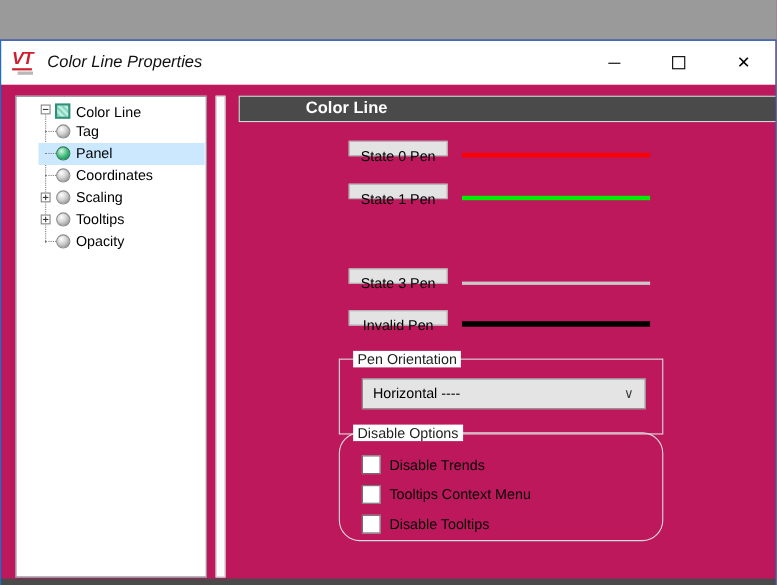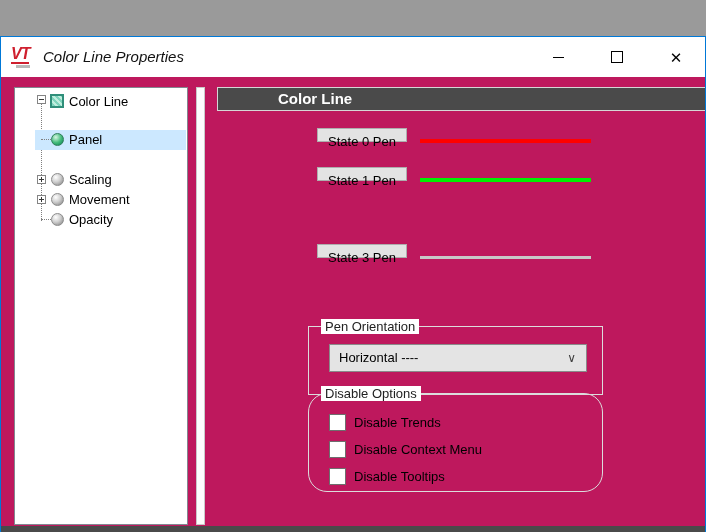--- a/index.html
+++ b/index.html
@@ -94,38 +94,48 @@
 
   <div class="tree-panel">
     <div class="tree-vline"></div>
 
     <div class="tree-row root-row" style="top:4px;">
       <span class="expander"></span>
       <span class="root-icon"></span>
       <span class="tree-label">Color Line</span>
     </div>
 
+    <div class="tree-row" style="top:22px;">
+      <span class="hstub"></span>
+      <span class="sphere"></span>
+      <span class="tree-label">Tag</span>
+    </div>
 
     <div class="tree-row selected" style="top:42px;">
       <span class="hstub"></span>
       <span class="sphere green"></span>
       <span class="tree-label">Panel</span>
     </div>
 
+    <div class="tree-row" style="top:62px;">
+      <span class="hstub"></span>
+      <span class="sphere"></span>
+      <span class="tree-label">Coordinates</span>
+    </div>
 
     <div class="tree-row" style="top:82px;text-decoration:underline;">
       <span class="expander plus"></span>
       <span class="sphere"></span>
       <span class="tree-label">Scaling</span>
     </div>
 
     <div class="tree-row" style="top:102px;">
       <span class="expander plus"></span>
       <span class="sphere"></span>
-      <span class="tree-label">Movement</span>
+      <span class="tree-label">Tooltips</span>
     </div>
 
     <div class="tree-row" style="top:122px;">
       <span class="hstub"></span>
       <span class="sphere"></span>
       <span class="tree-label">Opacity</span>
     </div>
   </div>
 
   <div class="splitter"></div>
@@ -137,38 +147,42 @@
     <span class="pen-line" style="background: rgb(255, 0, 0);"></span>
   </div>
   <div class="pen-row" style="top:130px;">
     <button class="pen-btn">State 1 Pen</button>
     <span class="pen-line" style="background: rgb(0, 238, 0);"></span>
   </div>
   <div class="pen-row" style="top:207px;">
     <button class="pen-btn">State 3 Pen</button>
     <span class="pen-line thin" style="background: rgb(200, 200, 200);"></span>
   </div>
+  <div class="pen-row" style="top:245px;">
+    <button class="pen-btn">Invalid Pen</button>
+    <span class="pen-line thick" style="background: rgb(0, 0, 0);"></span>
+  </div>
 
   <div class="groupbox" style="top:289px;height:69px;">
     <span class="gb-label">Pen Orientation</span>
     <div class="combo">
       <span>Horizontal ----</span>
       <span class="chev">∨</span>
     </div>
   </div>
 
   <div class="groupbox" style="top:356px;height:99px;border-radius:19px;">
     <span class="gb-label">Disable Options</span>
     <div class="checkrow" style="top:20px;">
       <span class="checkbox"></span>
       <span class="checklabel">Disable Trends</span>
     </div>
     <div class="checkrow" style="top:47px;">
       <span class="checkbox"></span>
-      <span class="checklabel">Disable Context Menu</span>
+      <span class="checklabel">Tooltips Context Menu</span>
     </div>
     <div class="checkrow" style="top:74px;">
       <span class="checkbox"></span>
       <span class="checklabel">Disable Tooltips</span>
     </div>
   </div>
 
   <div class="footer">
     <button class="btn ok">OK</button>
     <button class="btn cancel">Cancel</button>

